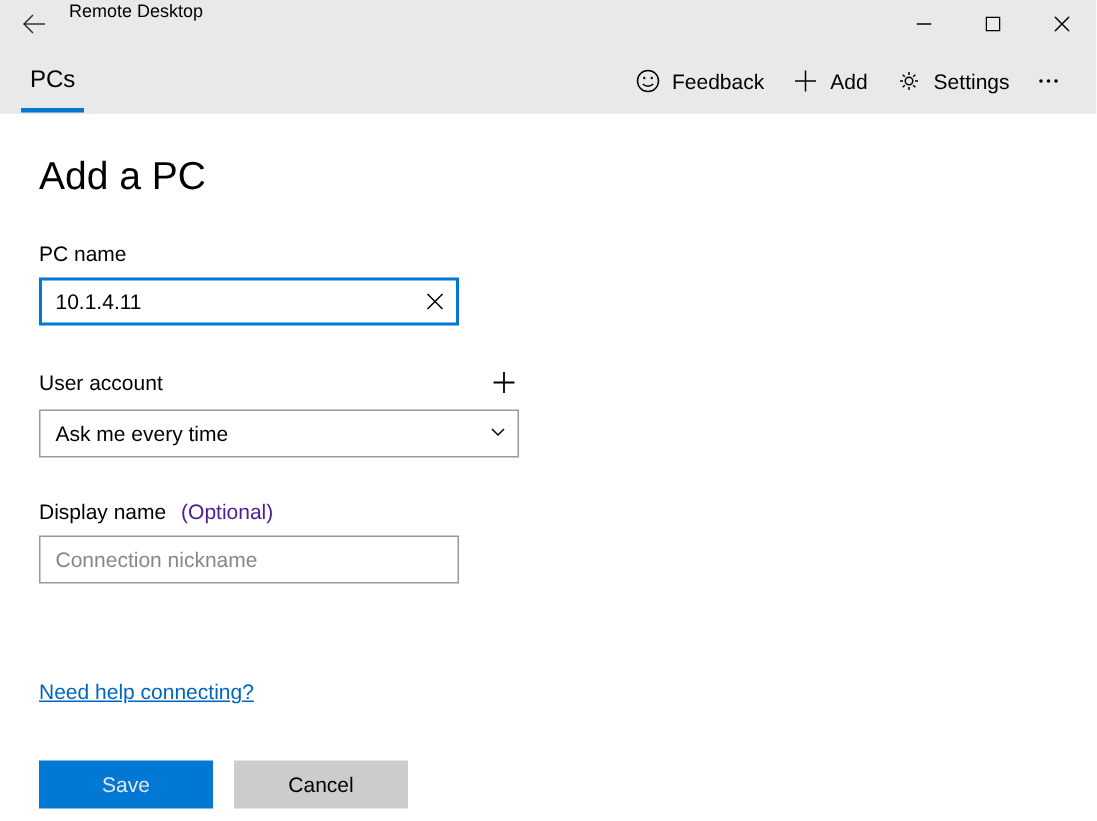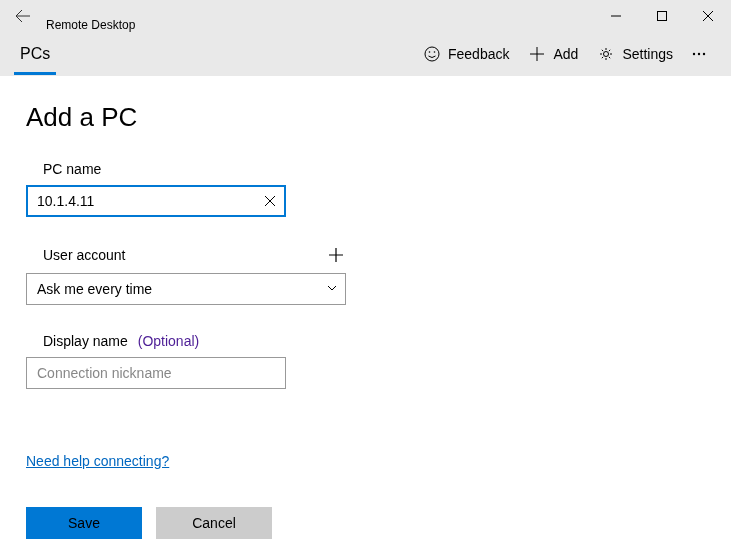--- a/index.html
+++ b/index.html
@@ -11,21 +11,21 @@
       font-family: "Segoe UI", -apple-system, sans-serif;
       font-size: 14px;
       color: #000;
       background: #fff;
       width: 731px;
       height: 547px;
       overflow: hidden;
     }
     .titlebar {
       display: flex;
-      align-items: flex-end;
+      align-items: flex-start;
       height: 32px;
       background: #e9e9e9;
       position: relative;
     }
     .back-btn {
       width: 46px;
       height: 32px;
       display: flex;
       align-items: center;
       justify-content: center;
@@ -112,37 +112,36 @@
     .field-header {
       display: flex;
       align-items: center;
       justify-content: space-between;
       width: 320px;
       margin-bottom: 8px;
     }
     .field-label {
       font-size: 14px;
       color: #000;
-      margin-left: 17px;
     }
     .field-optional {
       color: #4c1d95;
       margin-left: 6px;
     }
     .add-icon-btn {
       cursor: pointer;
       display: flex;
       align-items: center;
       justify-content: center;
       width: 20px;
       height: 20px;
     }
     .input-wrap {
       position: relative;
-      width: 260px;
+      width: 280px;
     }
     input.text-input {
       width: 100%;
       height: 32px;
       border: 1px solid #999;
       padding: 0 30px 0 10px;
       font-size: 14px;
       font-family: inherit;
       outline: none;
     }
@@ -203,21 +202,21 @@
     .btn {
       width: 116px;
       height: 32px;
       border: none;
       font-size: 14px;
       font-family: inherit;
       cursor: pointer;
     }
     .btn.primary {
       background: #0078d4;
-      color: #000000;
+      color: #e5e5e5;
     }
     .btn.secondary {
       background: #ccc;
       color: #000;
     }
   </style>
 </head>
 <body>
 
 <div class="titlebar">

